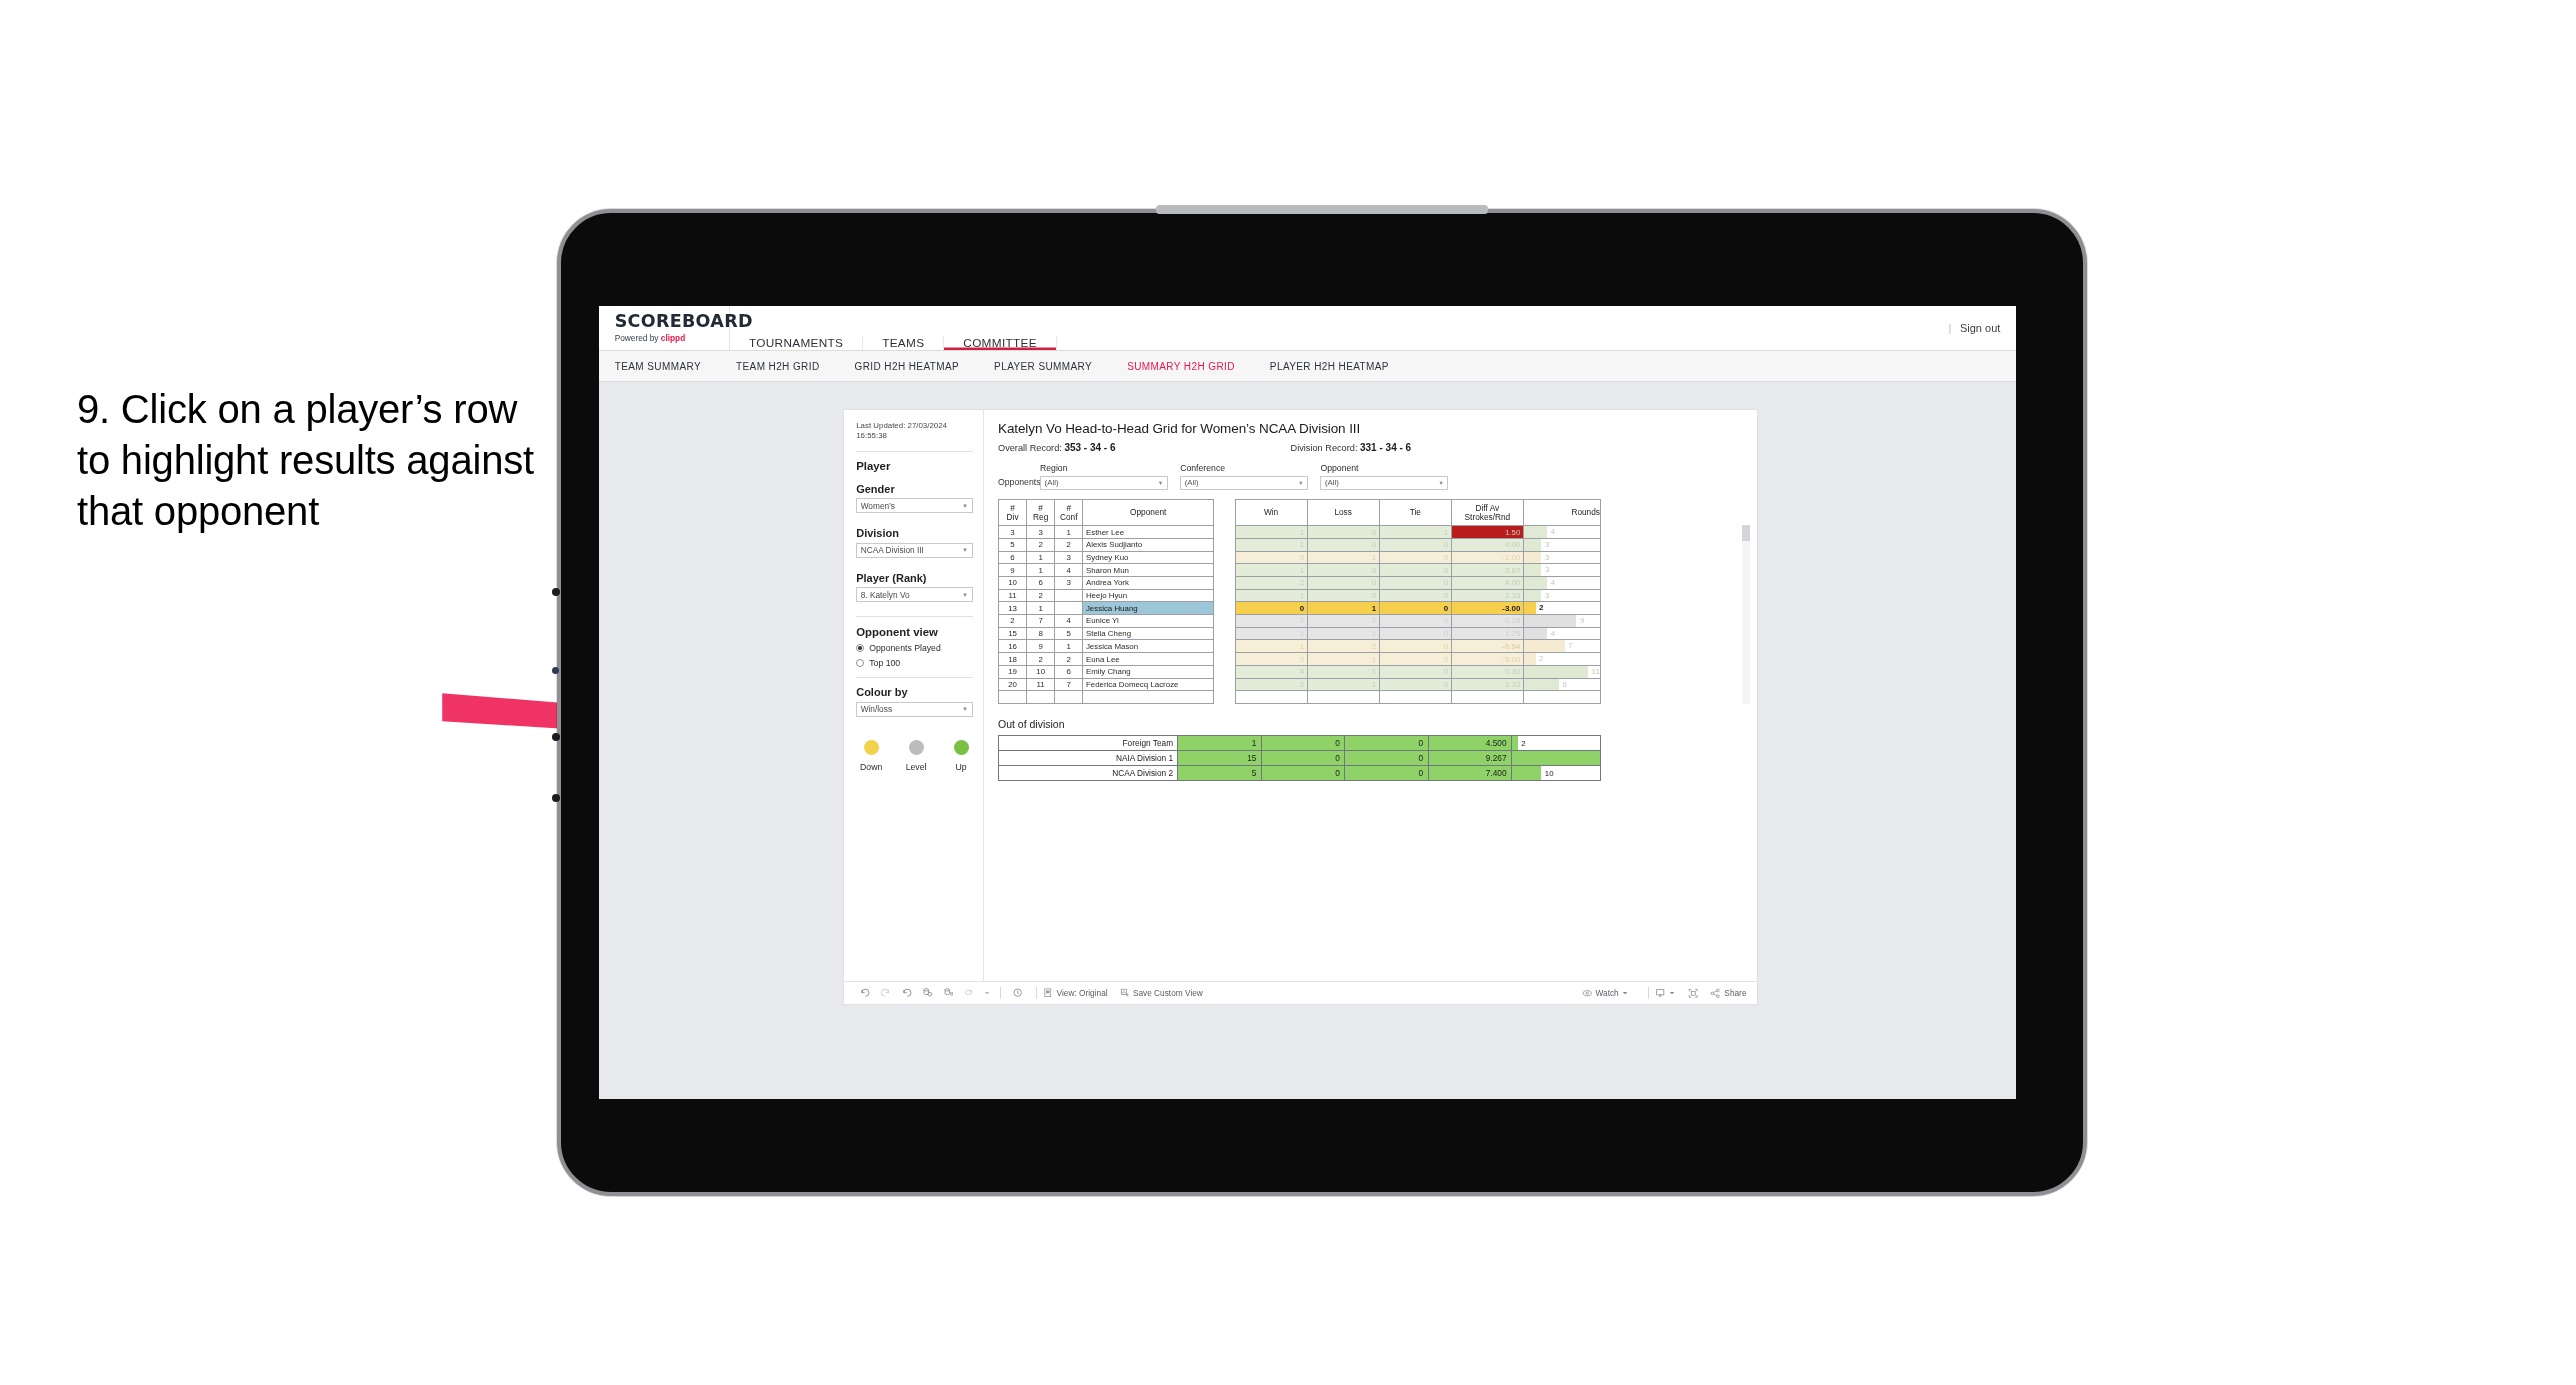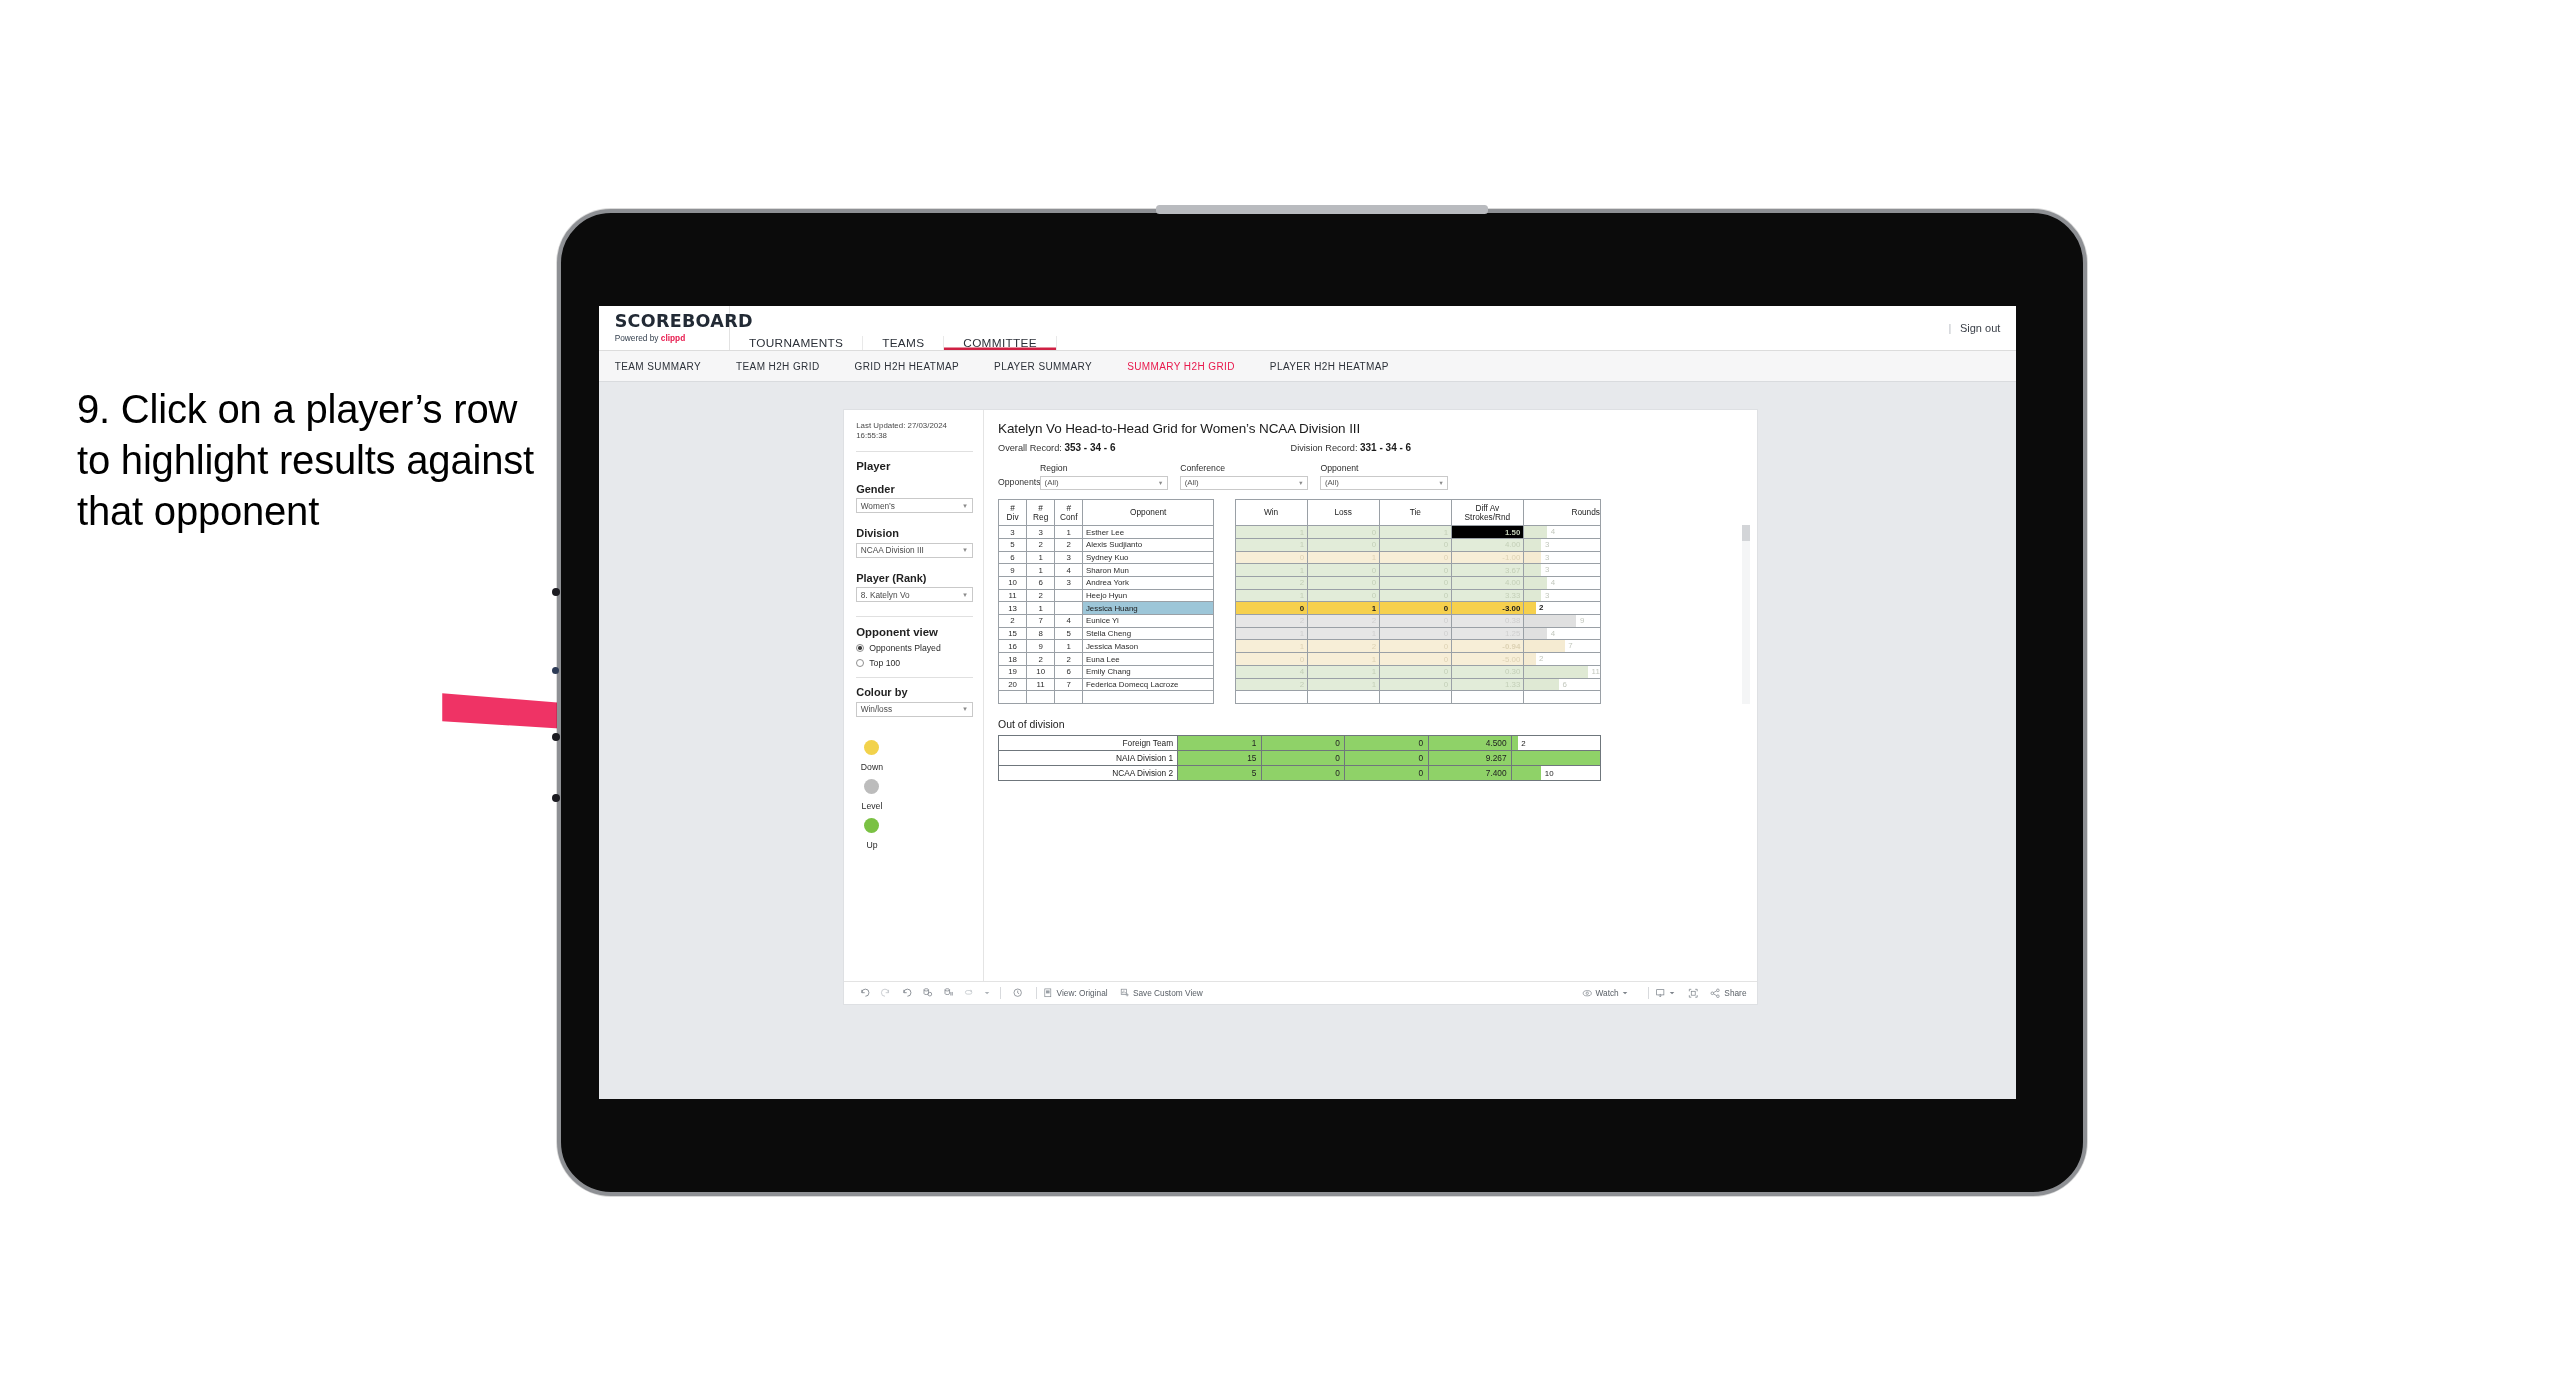--- a/index.html
+++ b/index.html
@@ -140,21 +140,21 @@
   }
   .radio-row { display: flex; align-items: center; gap: 5.2px; margin-top: 5.2px; font-size: 8.7px; color: #2b2b2b; }
   .radio {
     width: 7.9px; height: 7.9px; border: 0.9px solid #8d8d8d; border-radius: 50%;
     background: #fff; position: relative; flex: none;
   }
   .radio.on::after {
     content:''; position: absolute; left: 1.3px; top: 1.3px;
     width: 3.5px; height: 3.5px; border-radius: 50%; background: #3a3a3a;
   }
-  .legend { display: flex; gap: 7px; margin-top: 23px; padding-left: 3.5px; flex-direction: column; }
+  .legend { display: flex; gap: 22px; margin-top: 23px; padding-left: 3.5px; }
   .legend-col { text-align: center; width: 24.5px; }
   .dot { width: 15px; height: 15px; border-radius: 50%; margin: 0 auto 7px auto; }
   .legend-lbl { font-size: 8.7px; color: #2b2b2b; }
 
   
   .main { flex: 1; padding: 10.5px 14px 0 14px; min-width: 0; position: relative; }
   .title { font-size: 13.5px; color: #1b1b1b; font-weight: 400; letter-spacing: -0.1px; }
   .records { display: flex; margin-top: 6.1px; font-size: 9.2px; color: #333; }
   .records b { font-weight: 700; font-size: 10px; color:#1b1b1b; }
   .rec-2 { margin-left: 175px; }
@@ -417,21 +417,21 @@
                 <tbody id="grid-body">
                     <tr>
                       <td class="c-div">3</td>
                       <td class="c-reg">3</td>
                       <td class="c-conf">1</td>
                       <td class="c-opp" style="background:#fff">Esther Lee</td>
                       <td class="c-spacer"></td>
                       <td class="c-num" style="background:#e2ecd9;color:#c3cfb7;">1</td>
                       <td class="c-num" style="background:#e2ecd9;color:#c3cfb7;">0</td>
                       <td class="c-num" style="background:#e2ecd9;color:#c3cfb7;">1</td>
-                      <td class="c-num" style="background:#000000;color:#c3cfb7;font-weight:bold;">1.50</td>
+                      <td class="c-num" style="background:#b91c1c;color:#c3cfb7;">1.50</td>
                       <td class="c-rounds">
                         <div class="rounds-cell">
                           <div class="rounds-bar" style="width:30.666666666666664%;background:#dfe9d4"></div>
                           <div class="rounds-val" style="left:30.666666666666664%;color:#c2c7bd;font-weight:400">4</div>
                         </div>
                       </td>
                     </tr>
                     <tr>
                       <td class="c-div">5</td>
                       <td class="c-reg">2</td>

